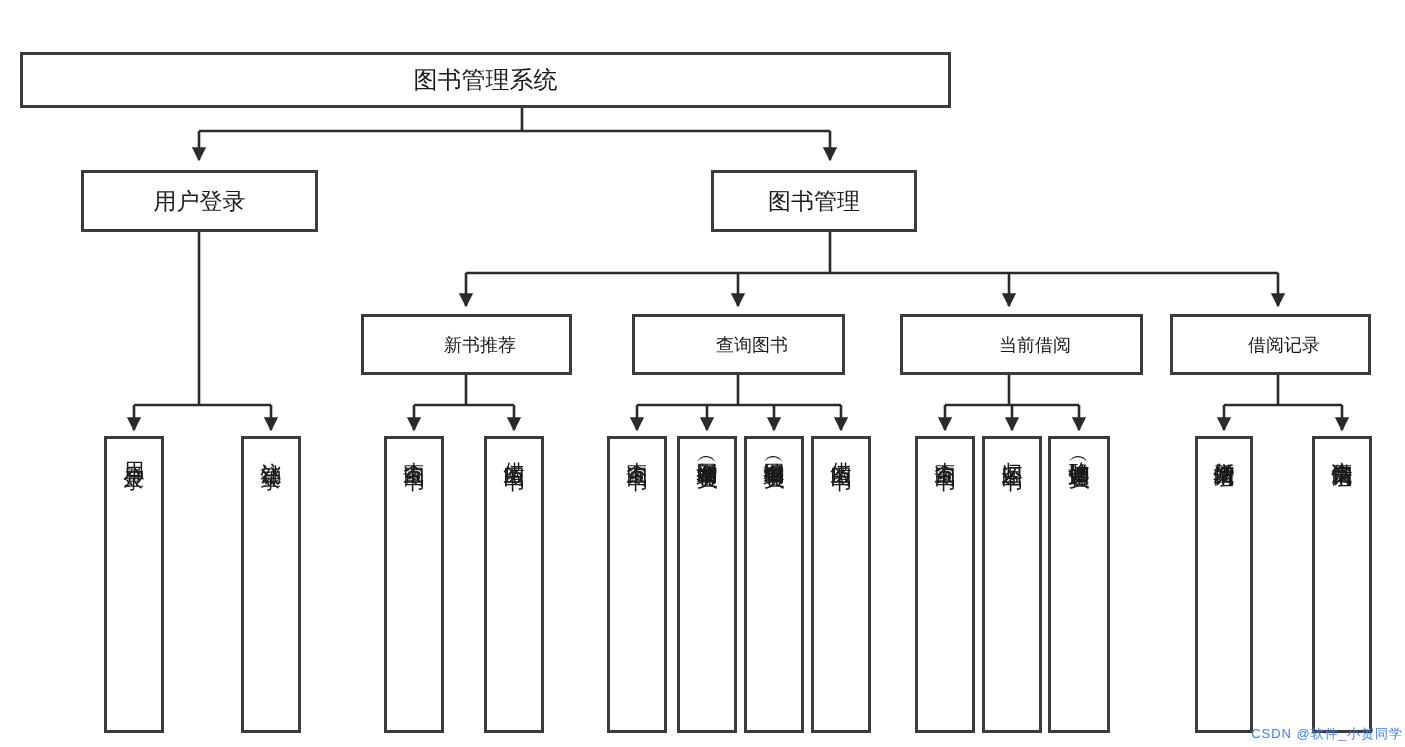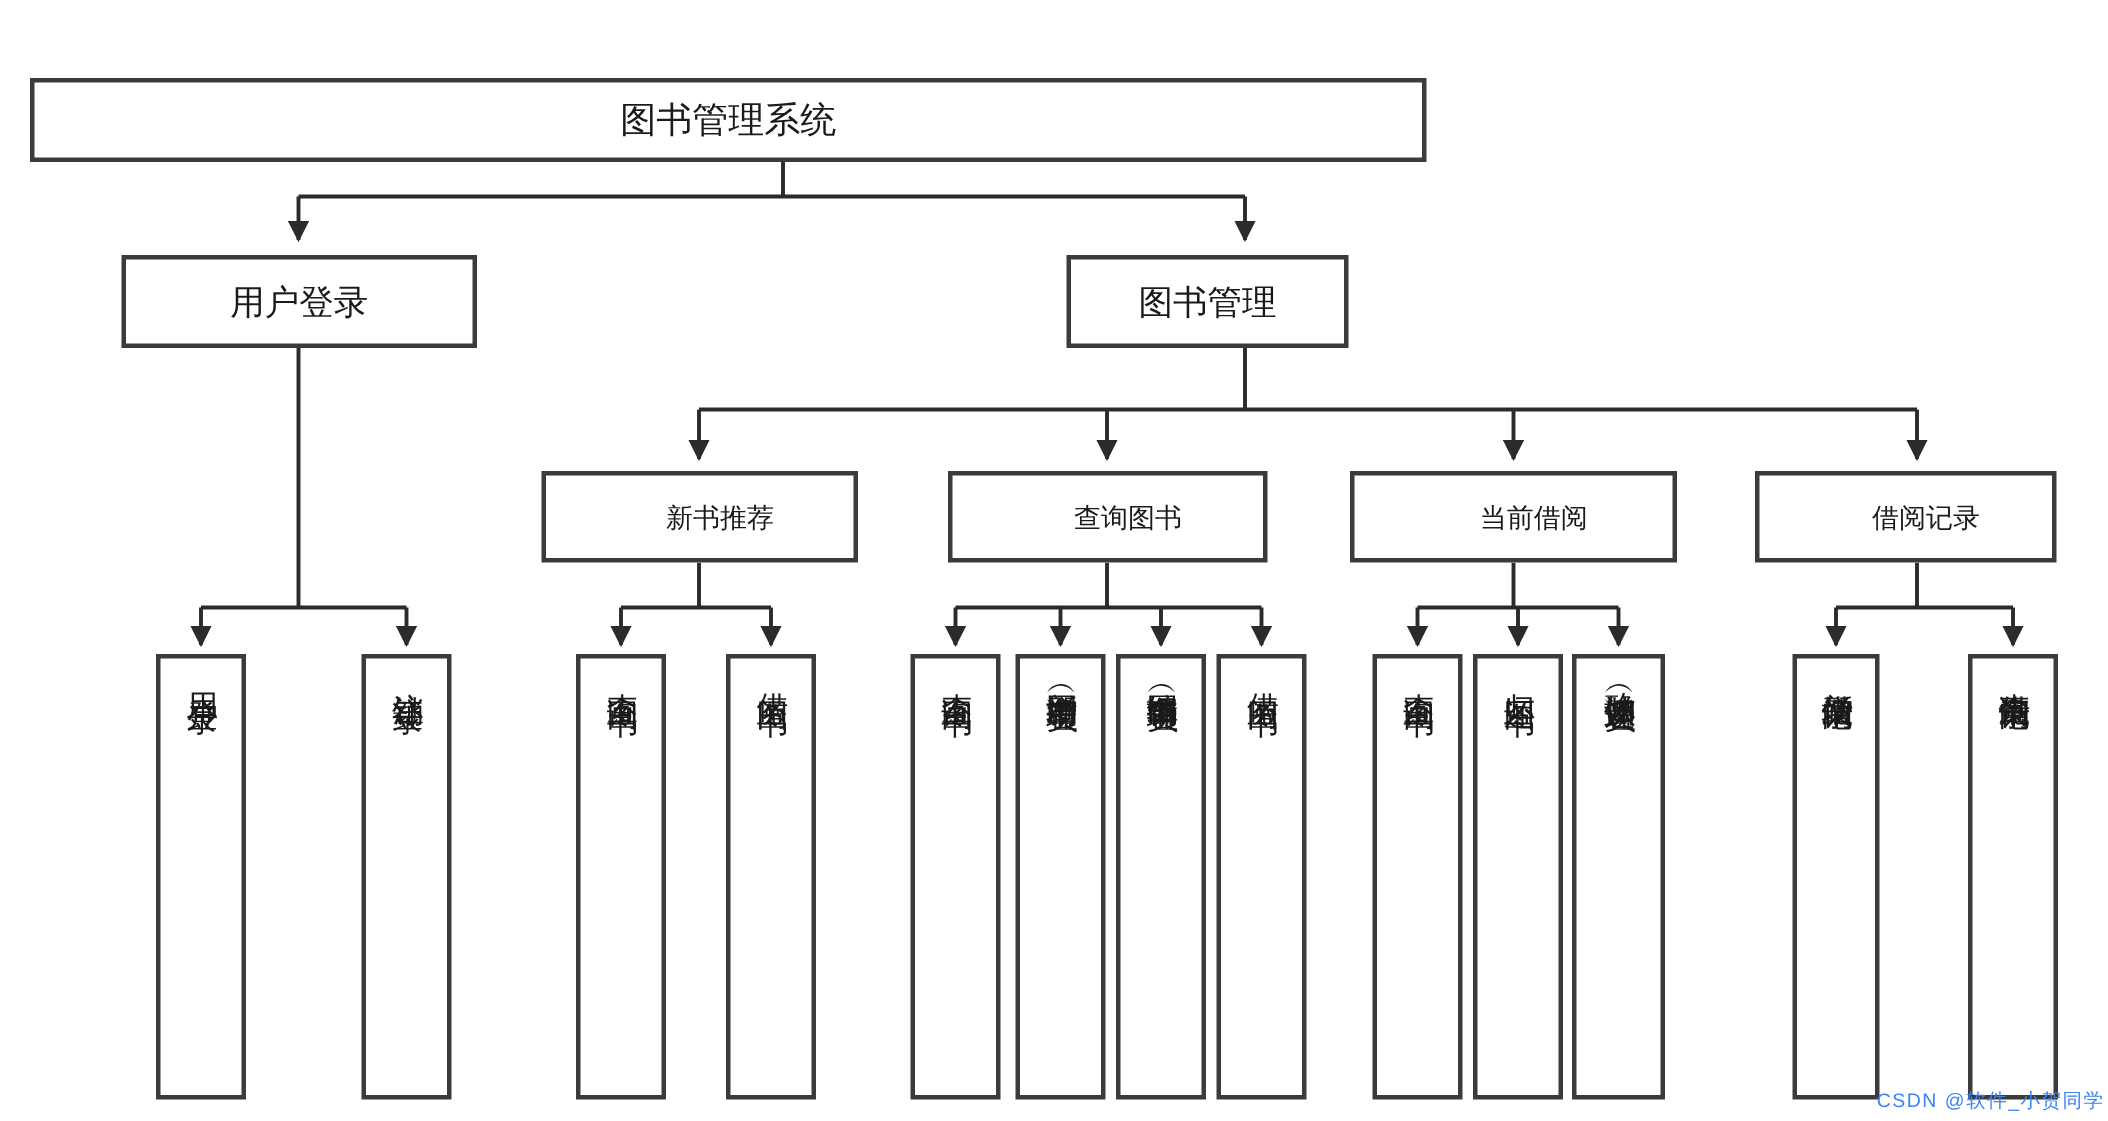--- a/index.html
+++ b/index.html
@@ -127,33 +127,33 @@
   </svg>
 
   <div class="node root" style="left:20px; top:12px; width:931px; height:56px;margin-top:40px;">
     <span>图书管理系统</span>
   </div>
 
   <div class="node lvl1" style="left:81px; top:170px; width:237px; height:62px;">
     <span>用户登录</span>
   </div>
 
-  <div class="node lvl1" style="left:711px; top:170px; width:188px; height:62px;">
+  <div class="node lvl1" style="left:711px; top:170px; width:206px; height:62px;">
     <span>图书管理</span>
   </div>
 
   <div class="node lvl2" style="left:361px; top:314px; width:211px; height:61px;">
     <span>新书推荐</span>
   </div>
 
   <div class="node lvl2" style="left:632px; top:314px; width:213px; height:61px;">
     <span>查询图书</span>
   </div>
 
-  <div class="node lvl2" style="left:900px; top:314px; width:218px; height:61px;">
+  <div class="node lvl2" style="left:900px; top:314px; width:243px; height:61px;">
     <span>当前借阅</span>
   </div>
 
   <div class="node lvl2" style="left:1170px; top:314px; width:201px; height:61px;">
     <span>借阅记录</span>
   </div>
 
   <div class="node leaf" style="left:104px; top:436px; width:60px; height:297px;">
     <span class="vtext">用户登录</span>
   </div>

